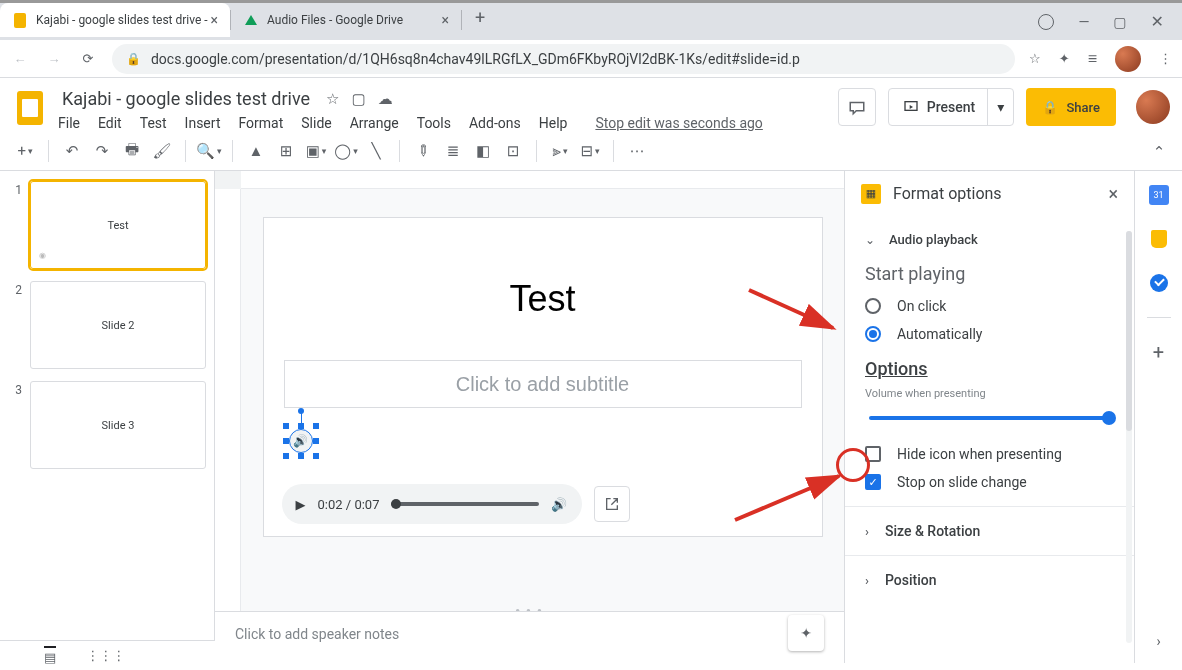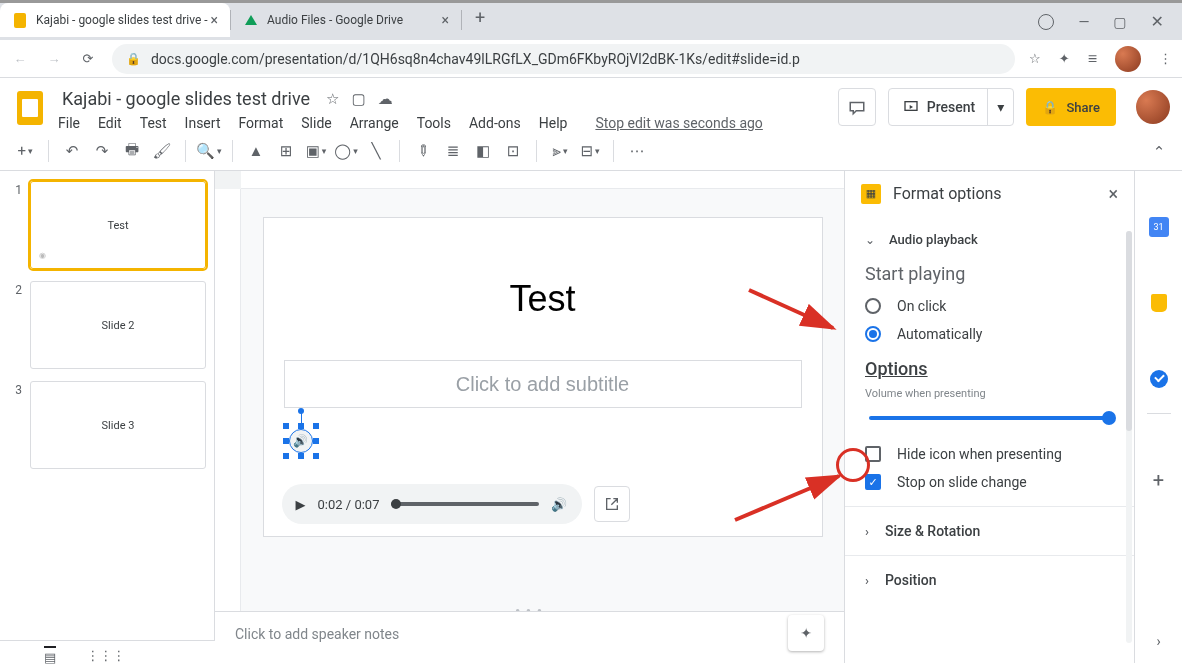--- a/index.html
+++ b/index.html
@@ -109,21 +109,21 @@
   .checkbox { width:16px; height:16px; border:2px solid #5f6368; border-radius:2px; display:flex; align-items:center; justify-content:center; background:#fff;}
   .checkbox.checked{background:#1a73e8; border-color:#1a73e8; color:#fff; font-size:11px;}
   .slider { position:relative; height:4px; background:#1a73e8; border-radius:2px; margin:16px 4px 20px;}
   .slider .knob{position:absolute; right:-6px; top:-5px; width:14px; height:14px; background:#1a73e8; border-radius:50%;}
   .sub-label{font-size:11px; color:#80868b; margin:6px 0 2px;}
   .collapsed-sec { border-top:1px solid #e8eaed; padding:16px 20px; display:flex; align-items:center; gap:16px; font-size:14px; font-weight:500;}
   .collapsed-sec .chev{color:#5f6368; font-size:13px;}
 
   
   .right-sidebar { width:48px; border-left:1px solid #dadce0; display:flex; flex-direction:column; align-items:center; padding-top:14px; gap:24px;}
-  .rs-icn { width:20px; height:20px; display:flex; align-items:center; justify-content:center; font-size:15px;margin-top:32px;}
+  .rs-icn { width:20px; height:20px; display:flex; align-items:center; justify-content:center; font-size:15px;}
   .rs-cal{background:#4285f4;color:#fff;font-size:9px;border-radius:3px;width:20px;height:20px; line-height:20px; text-align:center;}
   .rs-keep{background:#fbbc04;width:16px;height:18px;border-radius:2px 2px 5px 5px;}
   .rs-tasks{width:18px;height:18px;background:#1a73e8;border-radius:50%;position:relative;}
   .rs-tasks::after{content:"";position:absolute;inset:5px;border:2px solid #fff;border-top:none;border-right:none;transform:rotate(-45deg);top:4px;height:4px;width:7px;}
   .rs-divider{width:24px;height:1px;background:#dadce0;}
   .rs-plus{color:#5f6368;font-size:20px;}
   .rs-collapse{margin-top:auto;margin-bottom:14px;color:#5f6368;font-size:14px;}
 
   
   .anno-arrow { position:absolute; pointer-events:none; }

